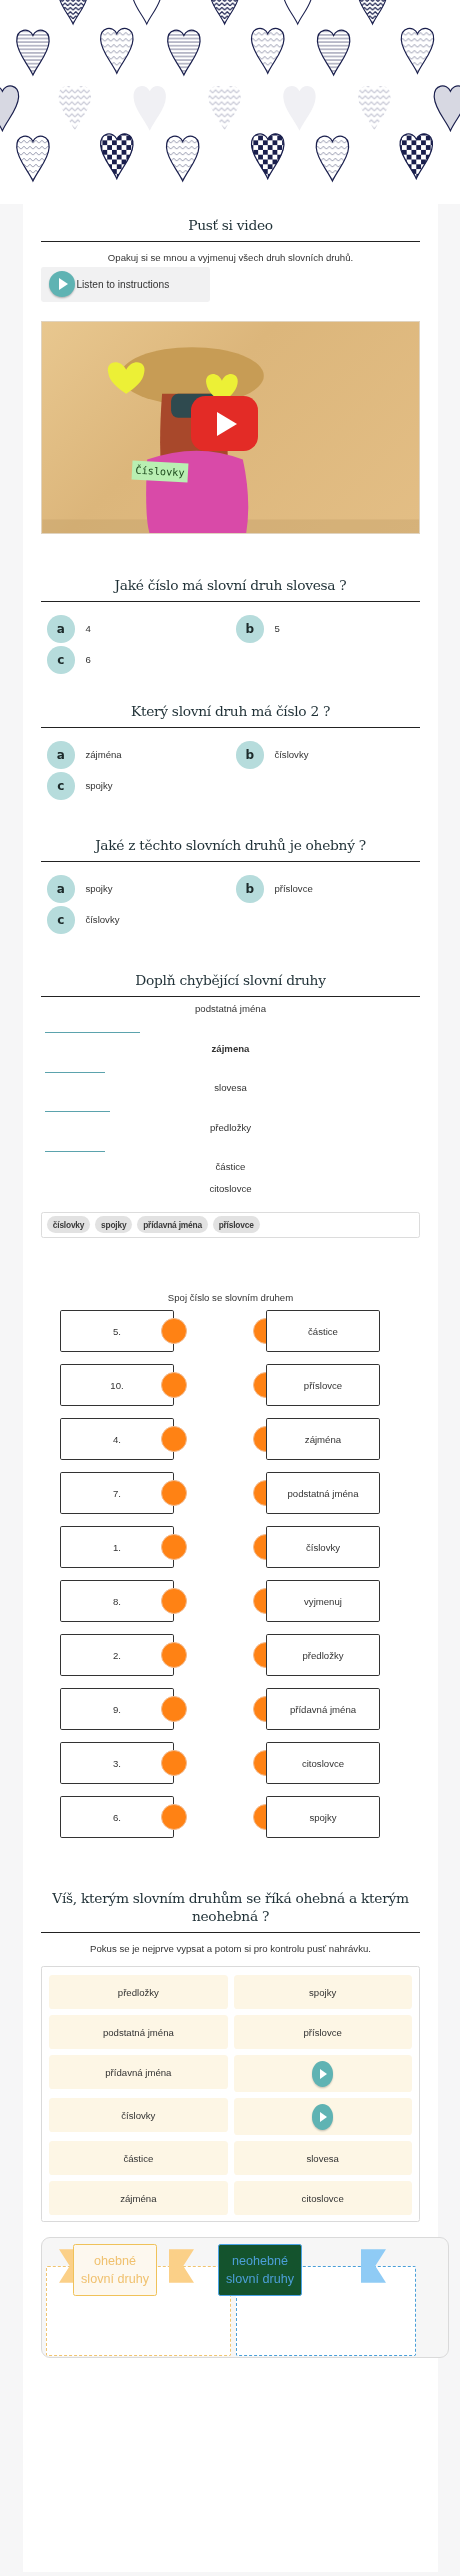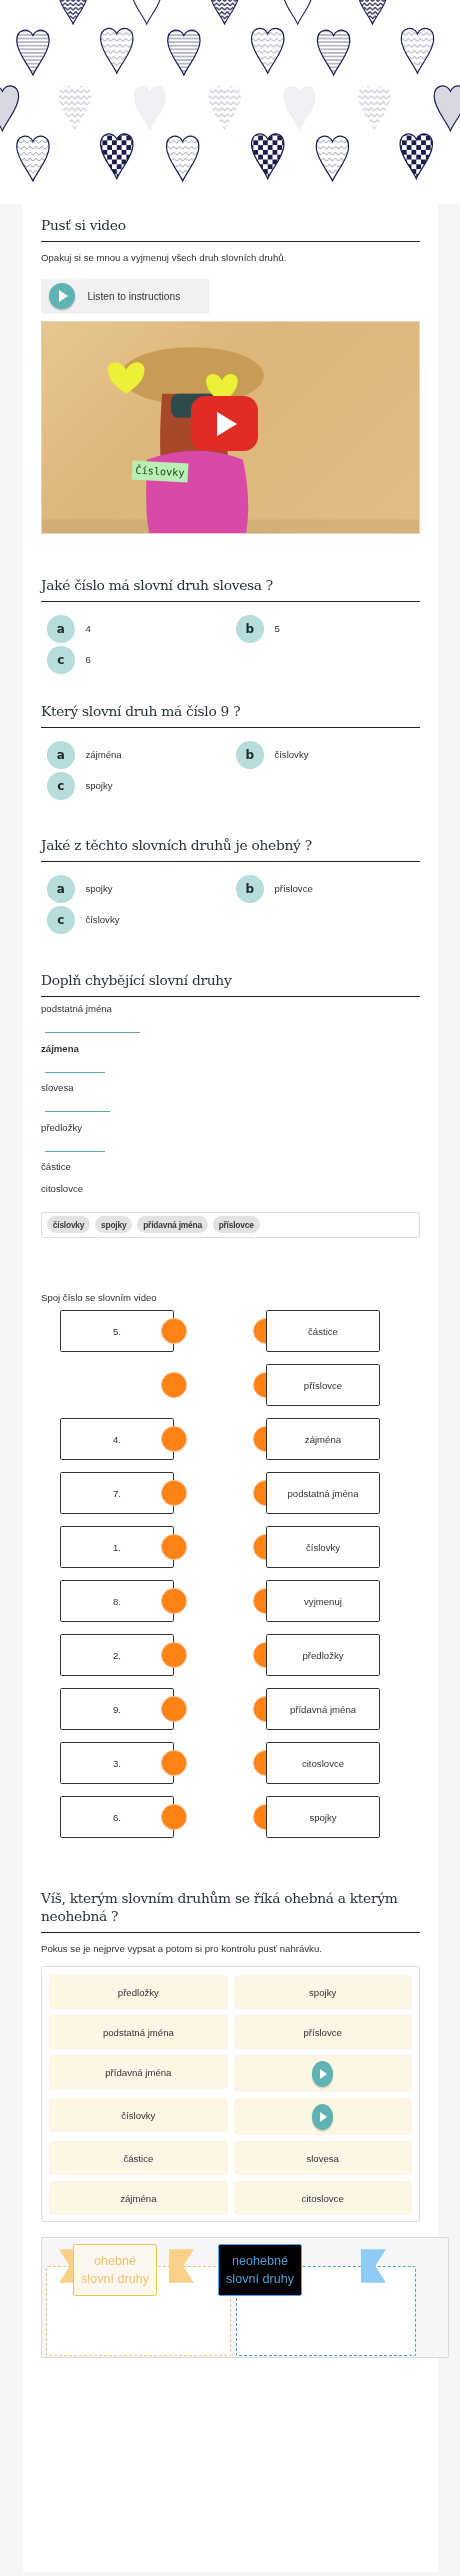--- a/index.html
+++ b/index.html
@@ -16,32 +16,32 @@
   .hero {
     position: absolute; left: 0; top: 0; width: 460px; height: 204px;
     background: #ffffff; overflow: hidden;
   }
   .hero svg { display: block; }
   
   .page {
     position: absolute; left: 23px; top: 198px; width: 415px; height: 2374px;
     background: #ffffff;
   }
-  .sec { position: absolute; left: 18px; width: 379px; }
+  .sec { position: absolute; left: 18px; width: 379px; text-align: center; }
   .h-title {
     font-family: "DejaVu Serif", "Liberation Serif", serif;
     font-size: 13.8px; color: #1f3036; font-weight: normal; letter-spacing: -0.3px;
     line-height: 18px;
     padding-bottom: 7.2px;
     border-bottom: 0.6px solid #222;
   }
   .desc { font-size: 9.6px; color: #333; margin-top: 9.6px; }
   .listen-btn {
-    display: flex; align-items: center; gap: 12px;
-    width: 169px; height: 35px; margin-top: 16px;
+    display: flex; align-items: center; gap: 1px;
+    width: 169px; height: 35px; margin-top: 4px;
     background: #f1f1f2; border-radius: 2.4px; padding: 0 8.4px;
     cursor: pointer;
   }
   .play-circle {
     width: 26px; height: 26px; border-radius: 50%;
     background: #5fb3b3; display: flex; align-items: center; justify-content: center;
     box-shadow: 0 1.2px 1.8px rgba(0,0,0,0.25);
   }
   .play-circle::after {
     content: ""; display: block; width: 0; height: 0;
@@ -124,37 +124,37 @@
     background: #5fb3b3; display: flex; align-items: center; justify-content: center;
     box-shadow: 0 1.2px 1.8px rgba(0,0,0,0.2); cursor: pointer;
   }
   .sort-play::after {
     content: ""; display: block; width: 0; height: 0;
     border-left: 7.8px solid #fff; border-top: 5.4px solid transparent; border-bottom: 5.4px solid transparent; margin-left: 1.8px;
   }
   
   .buckets {
     position: absolute; left: 18px; top: 2039px; width: 408px; height: 121px;
-    background: #f6f6f6; border: 0.6px solid #dadada; border-radius: 1px;
+    background: #f6f6f6; border: 0.6px solid #dadada; border-radius: 9px;
   }
   .bucket {
     position: absolute; top: 27.6px; height: 90px; background: #fff;
     border: 1.2px dashed #f0c470; border-radius: 1.8px; cursor: pointer;
   }
   .bucket.b2 { border-color: #4a9fd8; }
   .ribbon-tail {
     position: absolute; top: 10.8px; width: 25px; height: 34px;
   }
   .banner {
     position: absolute; top: 6px; width: 84px; height: 52px; border-radius: 2.4px;
     display: flex; align-items: center; justify-content: center; text-align: center;
     font-size: 12.6px; line-height: 18px; padding: 0 4.8px;
   }
   .banner.b1 { left: 31px; background: #fdf8ef; border: 1.2px solid #f0c25a; color: #f0c16f; }
-  .banner.b2 { left: 176px; background: #000000; border: 1.2px solid #4aa3e6; color: #4d9fd9; }
+  .banner.b2 { left: 176px; background: #14532d; border: 1.2px solid #4aa3e6; color: #4d9fd9; }
 </style>
 </head>
 <body>
 
 <div class="hero">
   <svg width="460" height="204" viewBox="0 0 768 340">
     <defs>
       <path id="heart" d="M0,-26 C-6,-40 -28,-38 -27,-16 C-26,4 -8,22 0,40 C8,22 26,4 27,-16 C28,-38 6,-40 0,-26 Z"></path>
       <pattern id="stripes" width="8" height="6" patternUnits="userSpaceOnUse">
           <line x1="0" y1="3" x2="8" y2="3" stroke="#1a1f4d" stroke-width="1"></line>
@@ -288,21 +288,21 @@
         <span class="opt-text">5</span>
       </div>
       <div class="opt" style="left:6px;top:31px;">
         <span class="opt-badge">c</span>
         <span class="opt-text">6</span>
       </div>
     </div>
   </div>
 
   <div class="sec" style="top:504px;">
-    <h2 class="h-title">Který slovní druh má číslo 9 ?</h2>
+    <h2 class="h-title">Který slovní druh má číslo 2 ?</h2>
     <div class="opts">
       <div class="opt" style="left:6px;top:0;">
         <span class="opt-badge">a</span>
         <span class="opt-text">zájména</span>
       </div>
       <div class="opt" style="left:195px;top:0;">
         <span class="opt-badge">b</span>
         <span class="opt-text">číslovky</span>
       </div>
       <div class="opt" style="left:6px;top:31px;">
@@ -346,33 +346,36 @@
     </div>
     <div class="chip-bank">
       <span class="chip">číslovky</span>
       <span class="chip">spojky</span>
       <span class="chip">přídavná jména</span>
       <span class="chip">příslovce</span>
     </div>
   </div>
 
   <div class="sec" style="top:1094px;height:540px;">
-    <p class="match-title">Spoj číslo se slovním video</p>
+    <p class="match-title">Spoj číslo se slovním druhem</p>
     <div id="match-rows">
         <div class="match-row" style="top: 18px;">
           <div class="mbox left">
             <span>5.</span>
           </div>
           <div class="dot left"></div>
           <div class="dot right"></div>
           <div class="mbox right">
             <span>částice</span>
           </div>
         </div>
         <div class="match-row" style="top: 72px;">
+          <div class="mbox left">
+            <span>10.</span>
+          </div>
           <div class="dot left"></div>
           <div class="dot right"></div>
           <div class="mbox right">
             <span>příslovce</span>
           </div>
         </div>
         <div class="match-row" style="top: 126px;">
           <div class="mbox left">
             <span>4.</span>
           </div>

